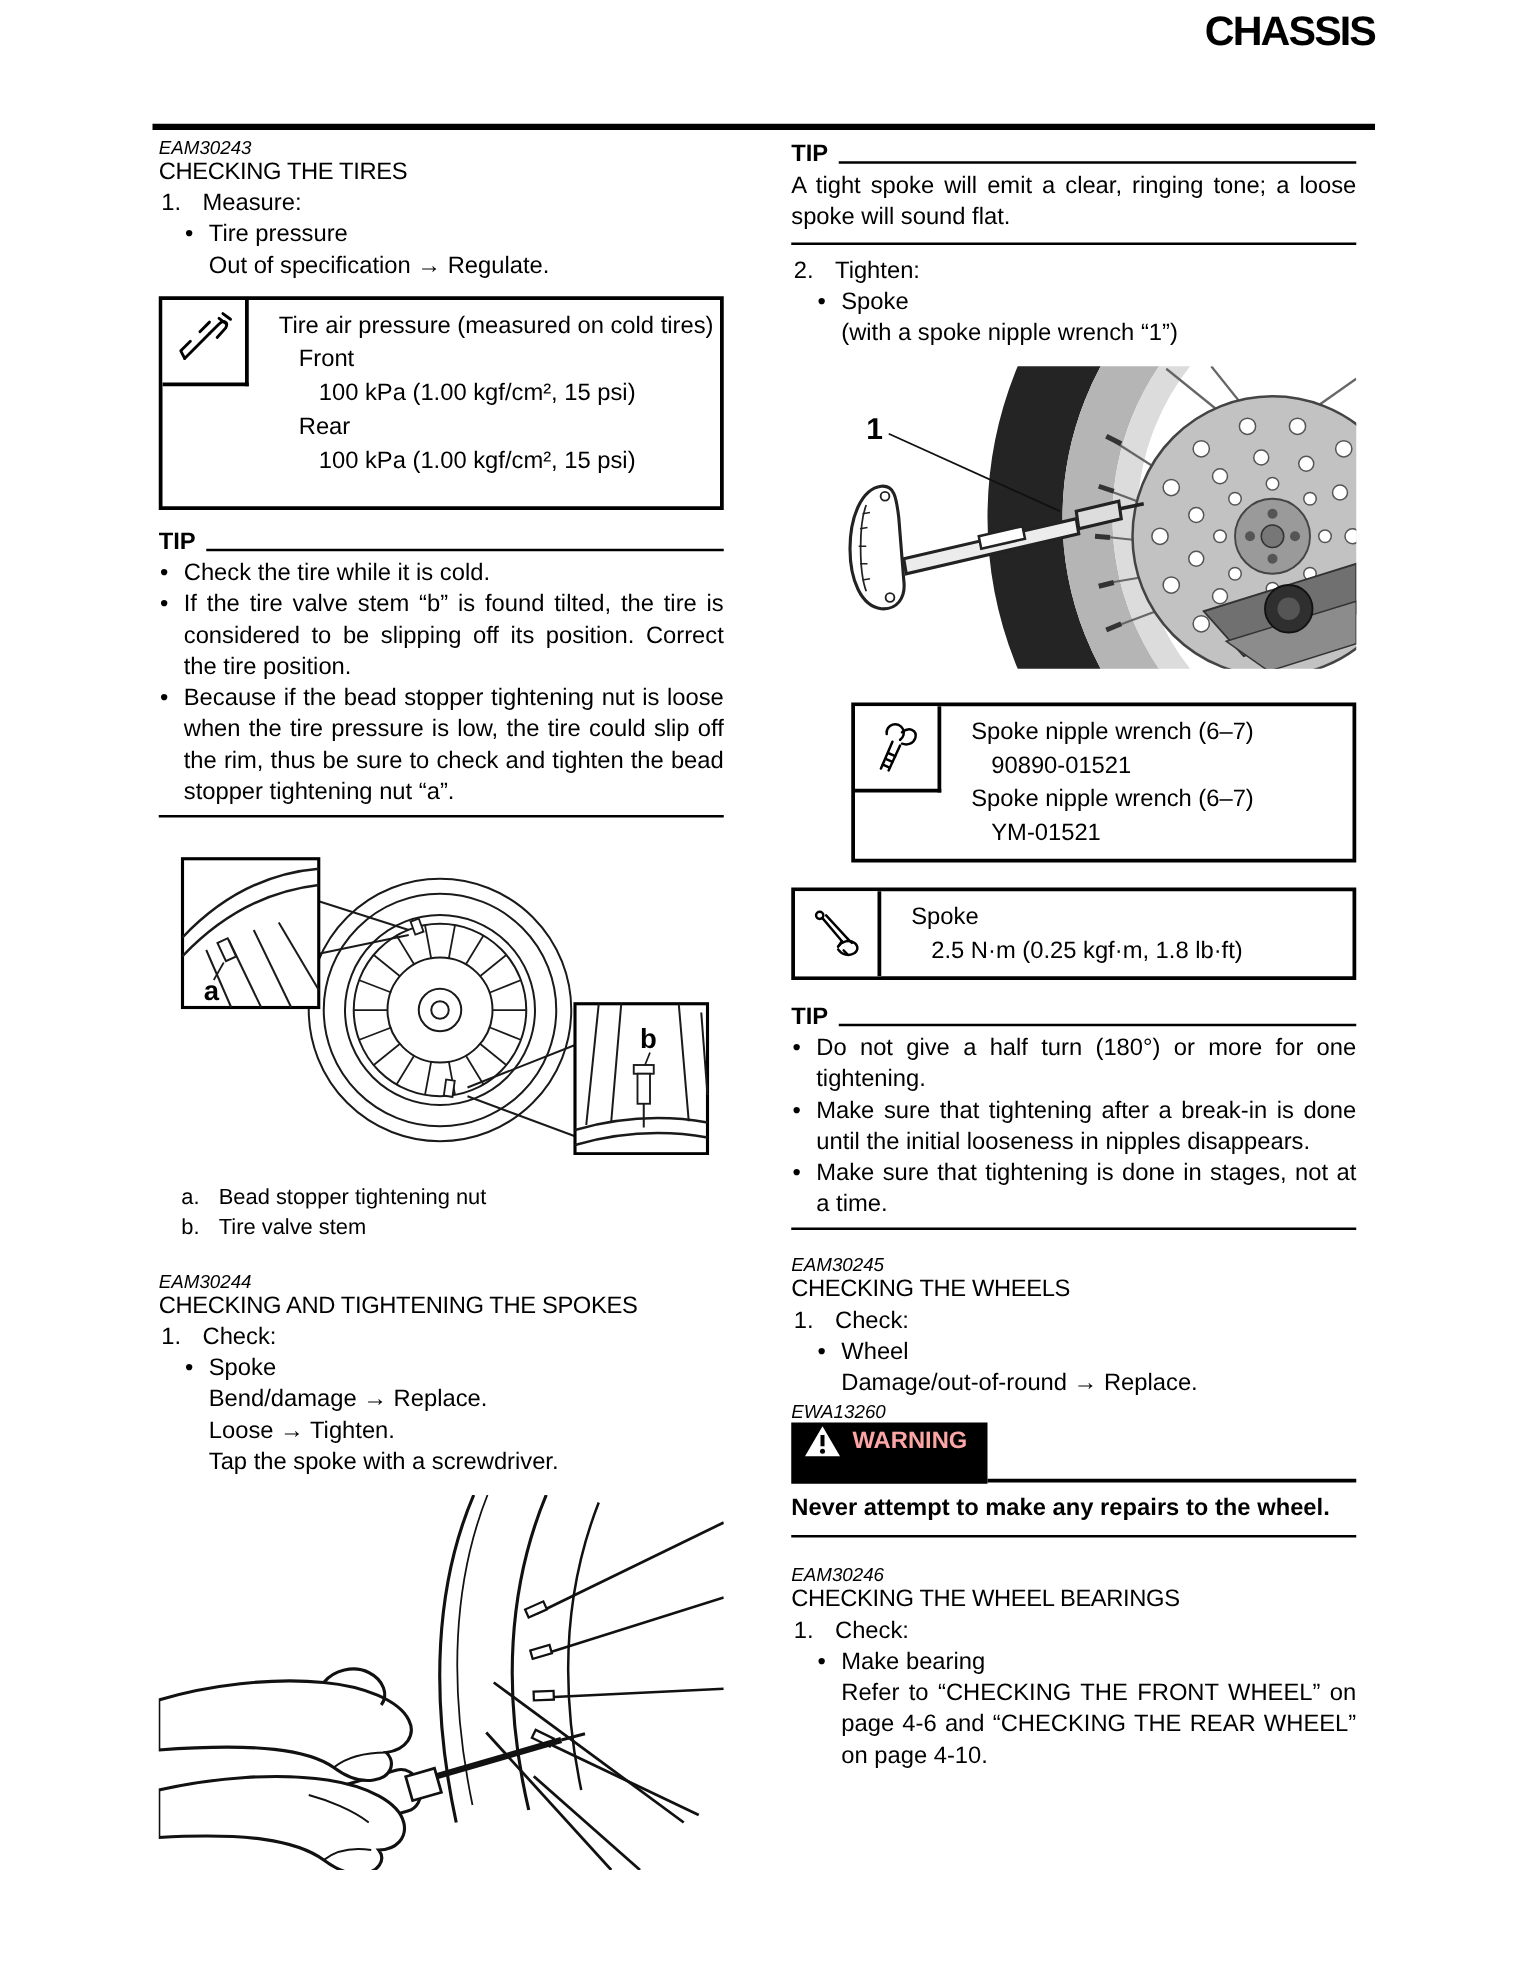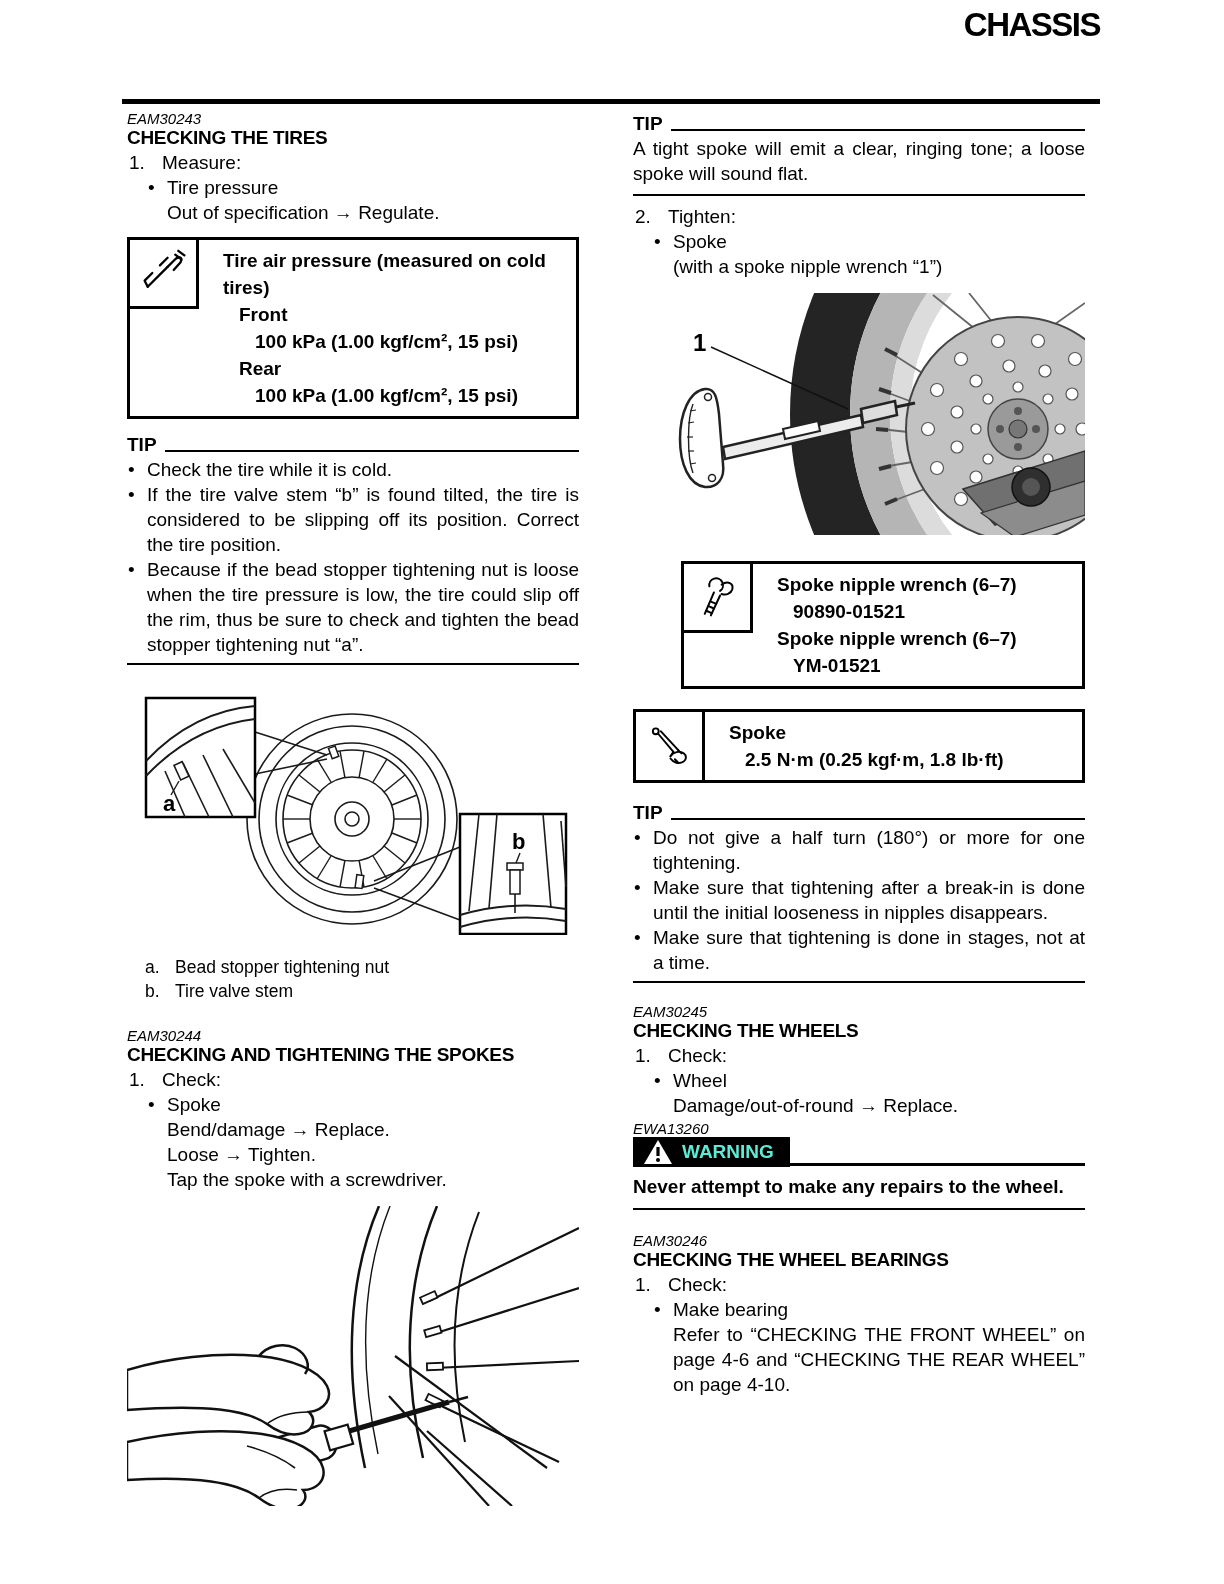--- a/index.html
+++ b/index.html
@@ -4,46 +4,46 @@
 <style>
   html,body{margin:0;padding:0;background:#fff;}
   .page{position:relative;width:1224px;height:1584px;background:#fff;color:#000;
         font-family:"Liberation Sans","DejaVu Sans",sans-serif;font-size:19px;line-height:25px;overflow:hidden;}
   .h-title{position:absolute;top:7px;right:124px;font-size:33px;line-height:36px;font-weight:800;letter-spacing:-1.5px;}
   .h-rule{position:absolute;top:99px;left:122px;width:978px;height:5px;background:#000;}
   .col{position:absolute;top:112px;width:452px;}
   .col-left{left:127px;}
   .col-right{left:633px;}
   .code{font-size:15px;line-height:13px;font-style:italic;}
-  .sec-title{font-weight:700;line-height:25px;letter-spacing:-0.3px;}
+  .sec-title{font-weight:400;line-height:25px;letter-spacing:-0.3px;}
   .step{display:flex;}
   .step-num{flex:0 0 33px;padding-left:2px;}
   .li{position:relative;padding-left:40px;}
   .li::before{content:"\2022";position:absolute;left:21px;}
   .cont{padding-left:40px;}
   .justify{text-align:justify;}
   .tip-head{display:flex;align-items:flex-end;font-weight:700;line-height:24px;}
   .tip-rule{flex:1;border-bottom:2px solid #000;margin:0 0 5px 8px;}
   .tip-item{position:relative;padding-left:20px;text-align:justify;}
   .tip-item::before{content:"\2022";position:absolute;left:1px;}
   .rule{border-bottom:2px solid #000;}
   .spec-box{position:relative;border:3px solid #000;}
   .spec-icon{position:absolute;left:0;top:0;width:69px;height:69px;box-sizing:border-box;
              border-right:3px solid #000;border-bottom:3px solid #000;
              display:flex;align-items:center;justify-content:center;background:#fff;}
   .spec-icon.tall{height:100%;border-bottom:none;}
-  .spec-body{margin-left:93px;padding:7px 4px 7px 0;font-weight:700;line-height:27px;}
+  .spec-body{margin-left:93px;padding:7px 4px 7px 0;font-weight:400;line-height:27px;}
   .ind1{padding-left:16px;}
   .ind2{padding-left:32px;}
   .captions{margin-top:14px;font-size:17.5px;line-height:24px;}
   .cap-row{display:flex;padding-left:18px;}
   .cap-key{flex:0 0 30px;}
   .warn-row{display:flex;align-items:flex-end;margin-top:2px;}
-  .warn-badge{display:flex;align-items:center;gap:9px;background:#000;color:#5eead4;font-weight:700;
-              padding:2px 16px 2px 10px;line-height:26px;}
+  .warn-badge{display:flex;align-items:center;gap:9px;background:#000;color:#fca5a5;font-weight:700;
+              padding:2px 16px 21px 10px;line-height:26px;}
   .warn-line{flex:1;height:3px;background:#000;margin-bottom:1px;}
   .warn-text{font-weight:700;text-align:justify;margin-top:6px;line-height:27px;}
   .pagenum{position:absolute;top:1526px;left:0;width:100%;text-align:center;font-weight:700;font-size:26px;}
   .mt4{margin-top:4px;}.mt6{margin-top:6px;}.mt8{margin-top:8px;}.mt10{margin-top:10px;}
   .mt12{margin-top:12px;}.mt14{margin-top:14px;}.mt16{margin-top:16px;}.mt18{margin-top:18px;}
   .mt20{margin-top:20px;}.mt22{margin-top:22px;}.mt24{margin-top:24px;}.mt26{margin-top:26px;}
   svg text{font-family:"Liberation Sans","DejaVu Sans",sans-serif;}
 </style>
 </head>
 <body>

